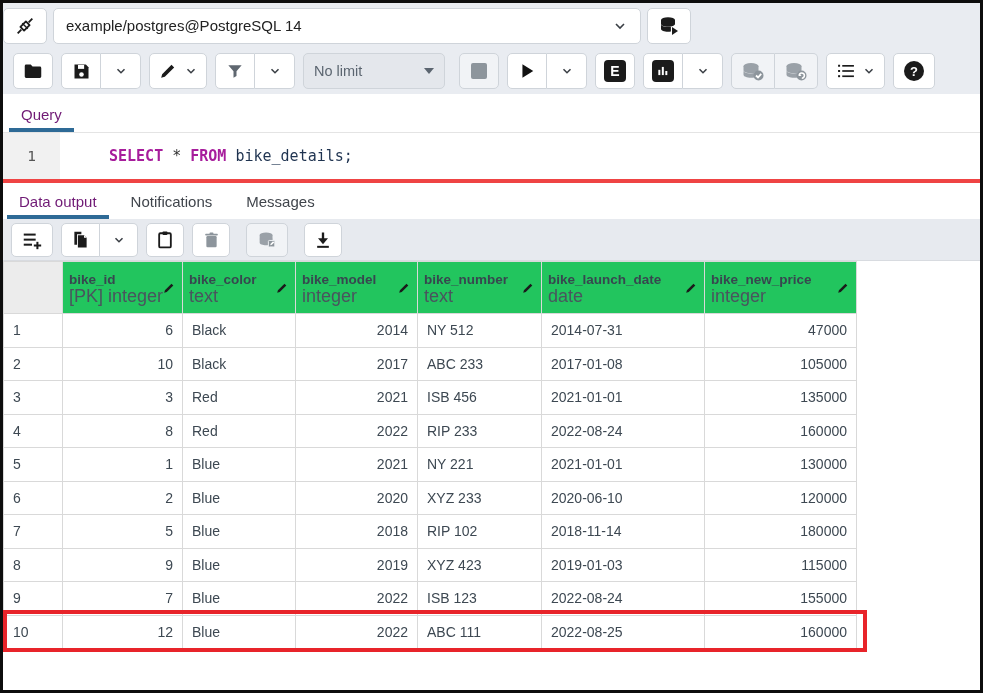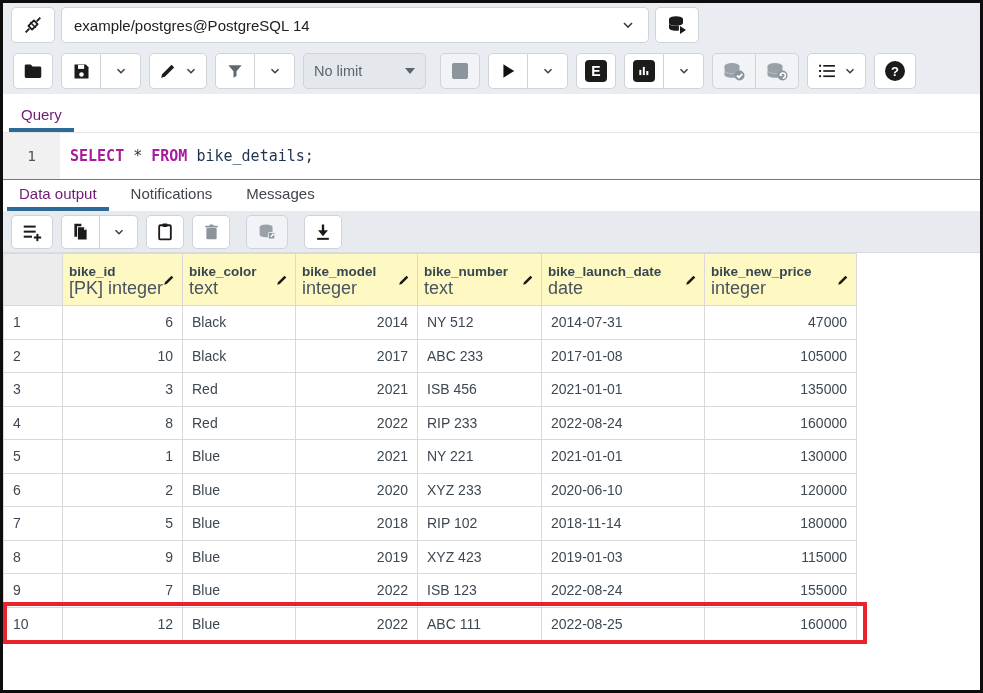--- a/index.html
+++ b/index.html
@@ -4,69 +4,69 @@
 <style>
   * { margin:0; padding:0; box-sizing:border-box; }
   html,body { width:983px; height:693px; }
   body { font-family:"Liberation Sans", sans-serif; background:#000; }
   .window {
     width:983px; height:693px; background:#fff;
     border:3px solid #0d0d0d; display:flex; flex-direction:column; overflow:hidden;
   }
 
   
-  .conn-bar { background:#e9ecf1; height:45px; display:flex; padding:4px 8px; gap:6px; flex:0 0 auto; }
+  .conn-bar { background:#e9ecf1; height:45px; display:flex; align-items:center; padding:4px 0; gap:6px; flex:0 0 auto; }
   .conn-btn { background:#fff; border:1px solid #cfd4da; border-radius:5px; height:36px; min-width:44px;
     display:flex; align-items:center; justify-content:center; cursor:pointer; }
   .conn-select { background:#fff; border:1px solid #cfd4da; border-radius:5px; height:36px; width:588px;
     display:flex; align-items:center; justify-content:space-between; padding:0 12px; cursor:pointer; }
   .conn-select .txt { font-size:15px; color:#222; }
 
   
   .toolbar { background:#e9ecf1; height:46px; display:flex; align-items:center; padding:5px 10px; gap:8px; flex:0 0 auto; }
   .tb-btn { background:#fff; border:1px solid #cfd4da; border-radius:5px; height:36px; min-width:40px;
     display:flex; align-items:center; justify-content:center; padding:0 8px; cursor:pointer; }
   .tb-group { display:flex; }
   .tb-group .tb-btn { border-radius:0; border-left-width:0; }
   .tb-group .tb-btn:first-child { border-radius:5px 0 0 5px; border-left-width:1px; }
   .tb-group .tb-btn:last-child { border-radius:0 5px 5px 0; }
   .tb-btn.disabled { background:#f1f3f6; cursor:default; }
-  .limit-select { background:#e4e7ec; border:1px solid #cfd4da; border-radius:5px; height:36px; width:123px;
+  .limit-select { background:#e4e7ec; border:1px solid #cfd4da; border-radius:5px; height:36px; width:142px;
     display:flex; align-items:center; justify-content:space-between; padding:0 10px; color:#5b6570; font-size:14.5px; }
   .tri-down { width:0; height:0; border-left:5px solid transparent; border-right:5px solid transparent; border-top:6px solid #5b6570; }
   .badge-black { background:#1b1b1b; color:#fff; border-radius:4px; width:22px; height:22px;
     display:flex; align-items:center; justify-content:center; font-weight:bold; font-size:14px; }
   .stop-sq { width:16px; height:16px; background:#8d959c; border-radius:2px; }
 
   
   .edit-tabs { background:#fff; height:39px; display:flex; align-items:flex-end; gap:8px; padding:0 6px; border-bottom:1px solid #e4e4e4; flex:0 0 auto; }
   .tab { font-size:15px; color:#40454c; padding:8px 12px 9px 12px; cursor:pointer; position:relative; }
   .tab.active { color:#701a75; }
   .tab.active::after { content:""; position:absolute; left:0; right:0; bottom:0; height:4px; background:#2e6a96; }
 
   
   .sql-row { background:#fff; height:46px; display:flex; align-items:center; flex:0 0 auto; }
   .gutter { background:#f1f1f1; width:57px; height:100%; display:flex; align-items:center; justify-content:center;
     font-family:"DejaVu Sans Mono", monospace; font-size:14.5px; color:#555; }
-  .sql-text { font-family:"DejaVu Sans Mono", monospace; font-size:15px; padding-left:10px; color:#1f3350; }
+  .sql-text { font-family:"DejaVu Sans Mono", monospace; font-size:15px; padding-left:10px; color:#1f3350;margin-left:39px; }
   .sql-kw { color:#a71d9c; font-weight:bold; }
   .sql-op { color:#333; }
 
   
-  .out-tabs { background:#fff; height:32px; display:flex; align-items:flex-end; gap:10px; padding:0 4px; border-top:1px solid #ef4444; flex:0 0 auto; }
+  .out-tabs { background:#fff; height:40px; display:flex; align-items:flex-end; gap:10px; padding:0 4px; border-top:4px solid #ef4444; flex:0 0 auto; }
 
   
   .out-toolbar { background:#e7eaef; height:42px; display:flex; align-items:center; padding:4px 8px; gap:8px; flex:0 0 auto; border-bottom:1px solid #d8dbe0; }
   .out-toolbar .tb-btn { height:34px; min-width:38px; }
 
   
   .grid-wrap { position:relative; background:#fff; flex:1 1 auto; }
   table.grid { border-collapse:collapse; table-layout:fixed; width:853px; }
   .grid th, .grid td { border:1px solid #d9d9d9; font-size:14px; color:#3d4852; overflow:hidden; white-space:nowrap; }
-  .grid thead th { background:#fef9c3; height:52px; vertical-align:middle; text-align:left; padding:4px 6px; position:relative; }
+  .grid thead th { background:#22c55e; height:52px; vertical-align:middle; text-align:left; padding:4px 6px; position:relative; }
   .grid thead th.rownum-h { background:#ececec; }
   .col-name { font-weight:bold; font-size:13.5px; color:#37474f; display:block; line-height:17px; }
   .col-type { font-weight:normal; font-size:18px; color:#4a545e; display:block; line-height:16px; }
   .hdr-pencil { position:absolute; right:6px; top:50%; transform:translateY(-50%); }
   .grid tbody tr { height:33.5px; }
   .grid td { padding:0 9px; }
   .grid td.num { text-align:right; }
   .row-highlight { position:absolute; left:0; top:349px; width:864px; height:42px;
     border:4px solid #e8242a; pointer-events:none; }
 

